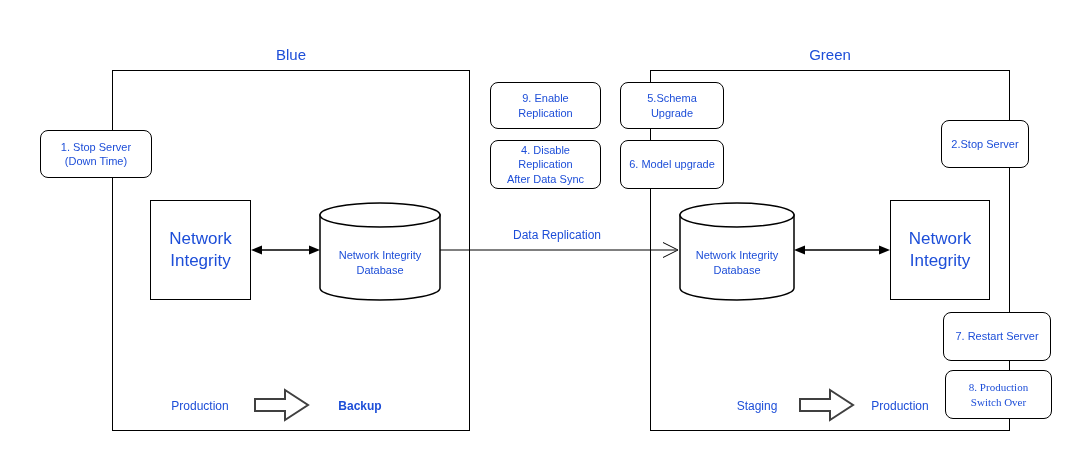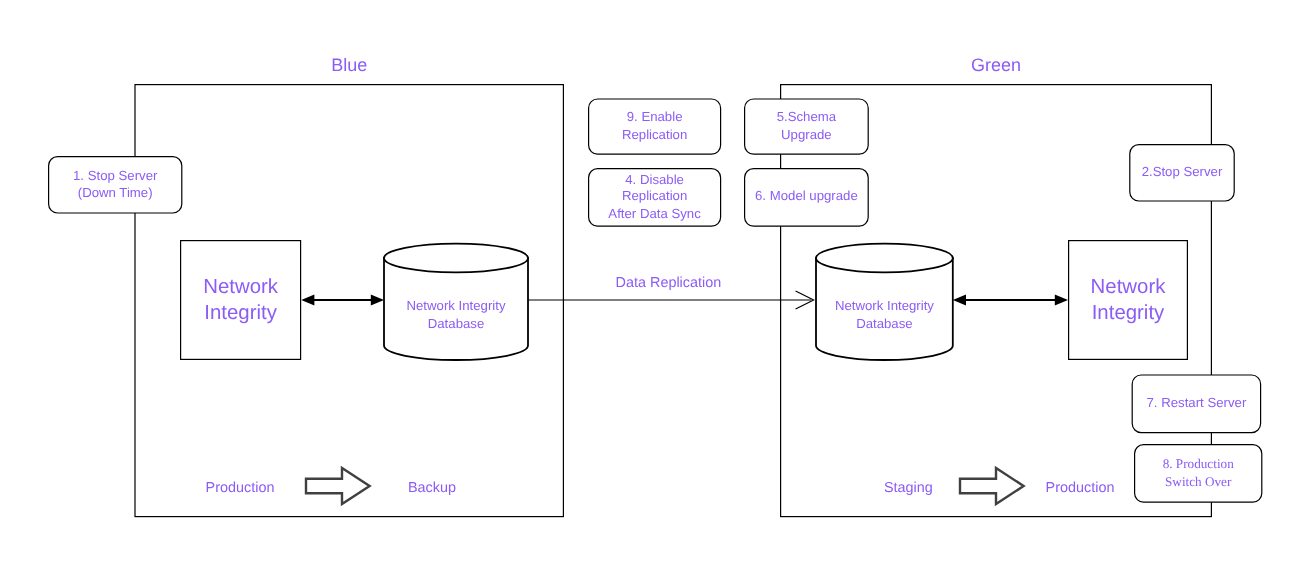--- a/index.html
+++ b/index.html
@@ -2,21 +2,21 @@
 <html><head>
 <meta charset="utf-8">
 <style>
   html, body { margin: 0; padding: 0; background: #ffffff; }
   .canvas {
     position: relative;
     width: 1091px;
     height: 471px;
     background: #ffffff;
     font-family: "Liberation Sans", "DejaVu Sans", sans-serif;
-    color: #8b5cf6;
+    color: #1d4ed8;
     overflow: hidden;
   }
   .abs { position: absolute; box-sizing: border-box; }
   .txt {
     display: flex;
     align-items: center;
     justify-content: center;
     text-align: center;
     white-space: pre-line;
   }
@@ -113,21 +113,21 @@
 Integrity</div>
 
   <div class="abs txt cyl-label" style="left:320px; top:203px; width:120px; height:97px;">Network Integrity
 Database</div>
   <div class="abs txt cyl-label" style="left:680px; top:203px; width:114px; height:97px;">Network Integrity
 Database</div>
 
   <div class="abs txt rep-label" style="left:467px; top:226px; width:180px; height:18px;">Data Replication</div>
 
   <div class="abs txt role-label" style="left:150px; top:397px; width:100px; height:18px;">Production</div>
-  <div class="abs txt role-label" style="left:310px; top:397px; width:100px; height:18px;">Backup</div>
+  <div class="abs txt role-label" style="left:310px; top:397px; width:100px; height:18px;font-weight:bold;">Backup</div>
   <div class="abs txt role-label" style="left:707px; top:397px; width:100px; height:18px;">Staging</div>
   <div class="abs txt role-label" style="left:850px; top:397px; width:100px; height:18px;">Production</div>
 
   <div class="abs txt callout" style="left:40px; top:130px; width:112px; height:48px;">1. Stop Server
 (Down Time)</div>
   <div class="abs txt callout" style="left:941px; top:120px; width:88px; height:48px;">2.Stop Server</div>
   <div class="abs txt callout" style="left:490px; top:82px; width:111px; height:47px;">9. Enable
 Replication</div>
   <div class="abs txt callout" style="left:490px; top:140px; width:111px; height:49px;">4. Disable
 Replication

